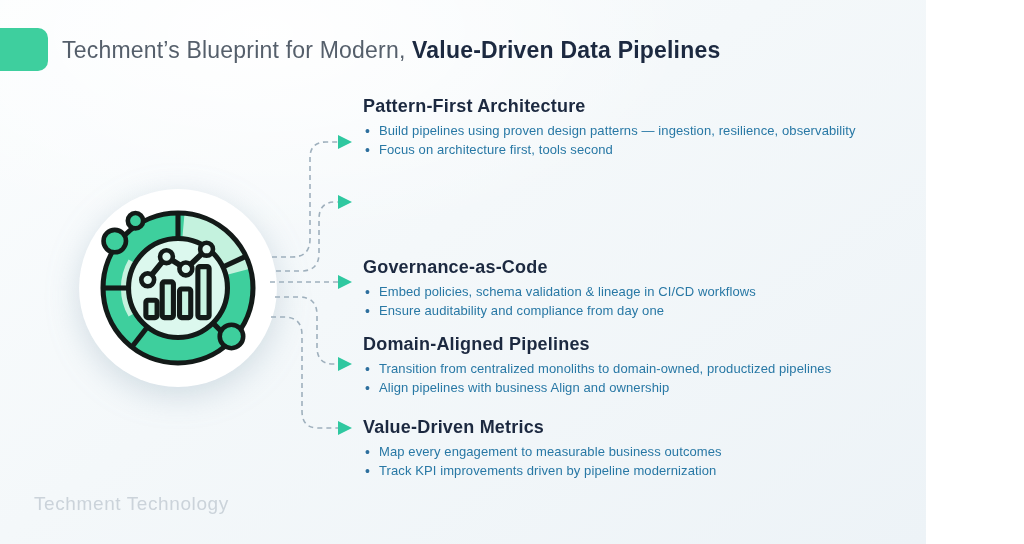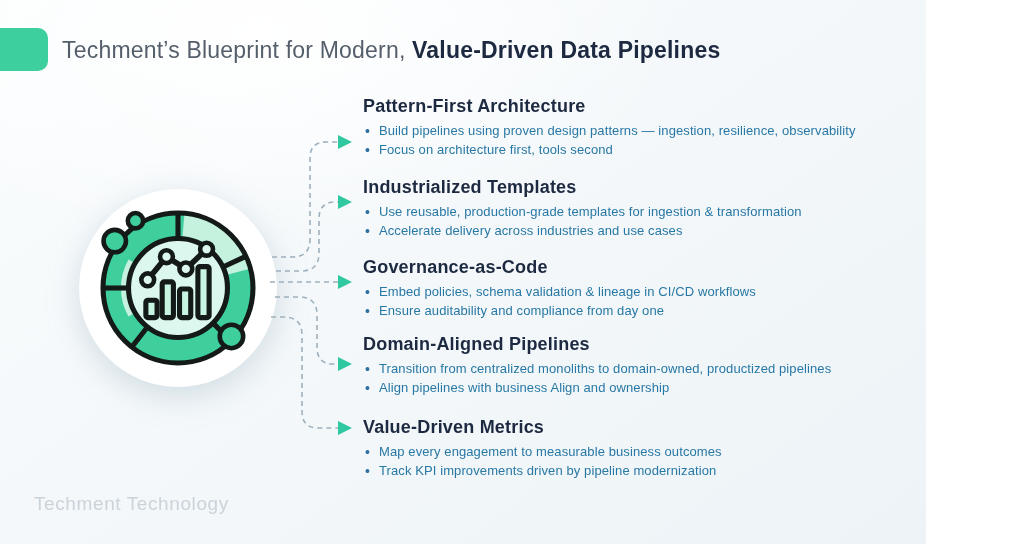--- a/index.html
+++ b/index.html
@@ -164,27 +164,20 @@
   </svg>
 
   <div class="section" style="top:96px">
     <h2>Pattern-First Architecture</h2>
     <ul>
       <li>Build pipelines using proven design patterns — ingestion, resilience, observability</li>
       <li>Focus on architecture first, tools second</li>
     </ul>
   </div>
 
-  <div class="section" style="top:177px">
-    <h2>Industrialized Templates</h2>
-    <ul>
-      <li>Use reusable, production-grade templates for ingestion &amp; transformation</li>
-      <li>Accelerate delivery across industries and use cases</li>
-    </ul>
-  </div>
 
   <div class="section" style="top:257px">
     <h2>Governance-as-Code</h2>
     <ul>
       <li>Embed policies, schema validation &amp; lineage in CI/CD workflows</li>
       <li>Ensure auditability and compliance from day one</li>
     </ul>
   </div>
 
   <div class="section" style="top:334px">

